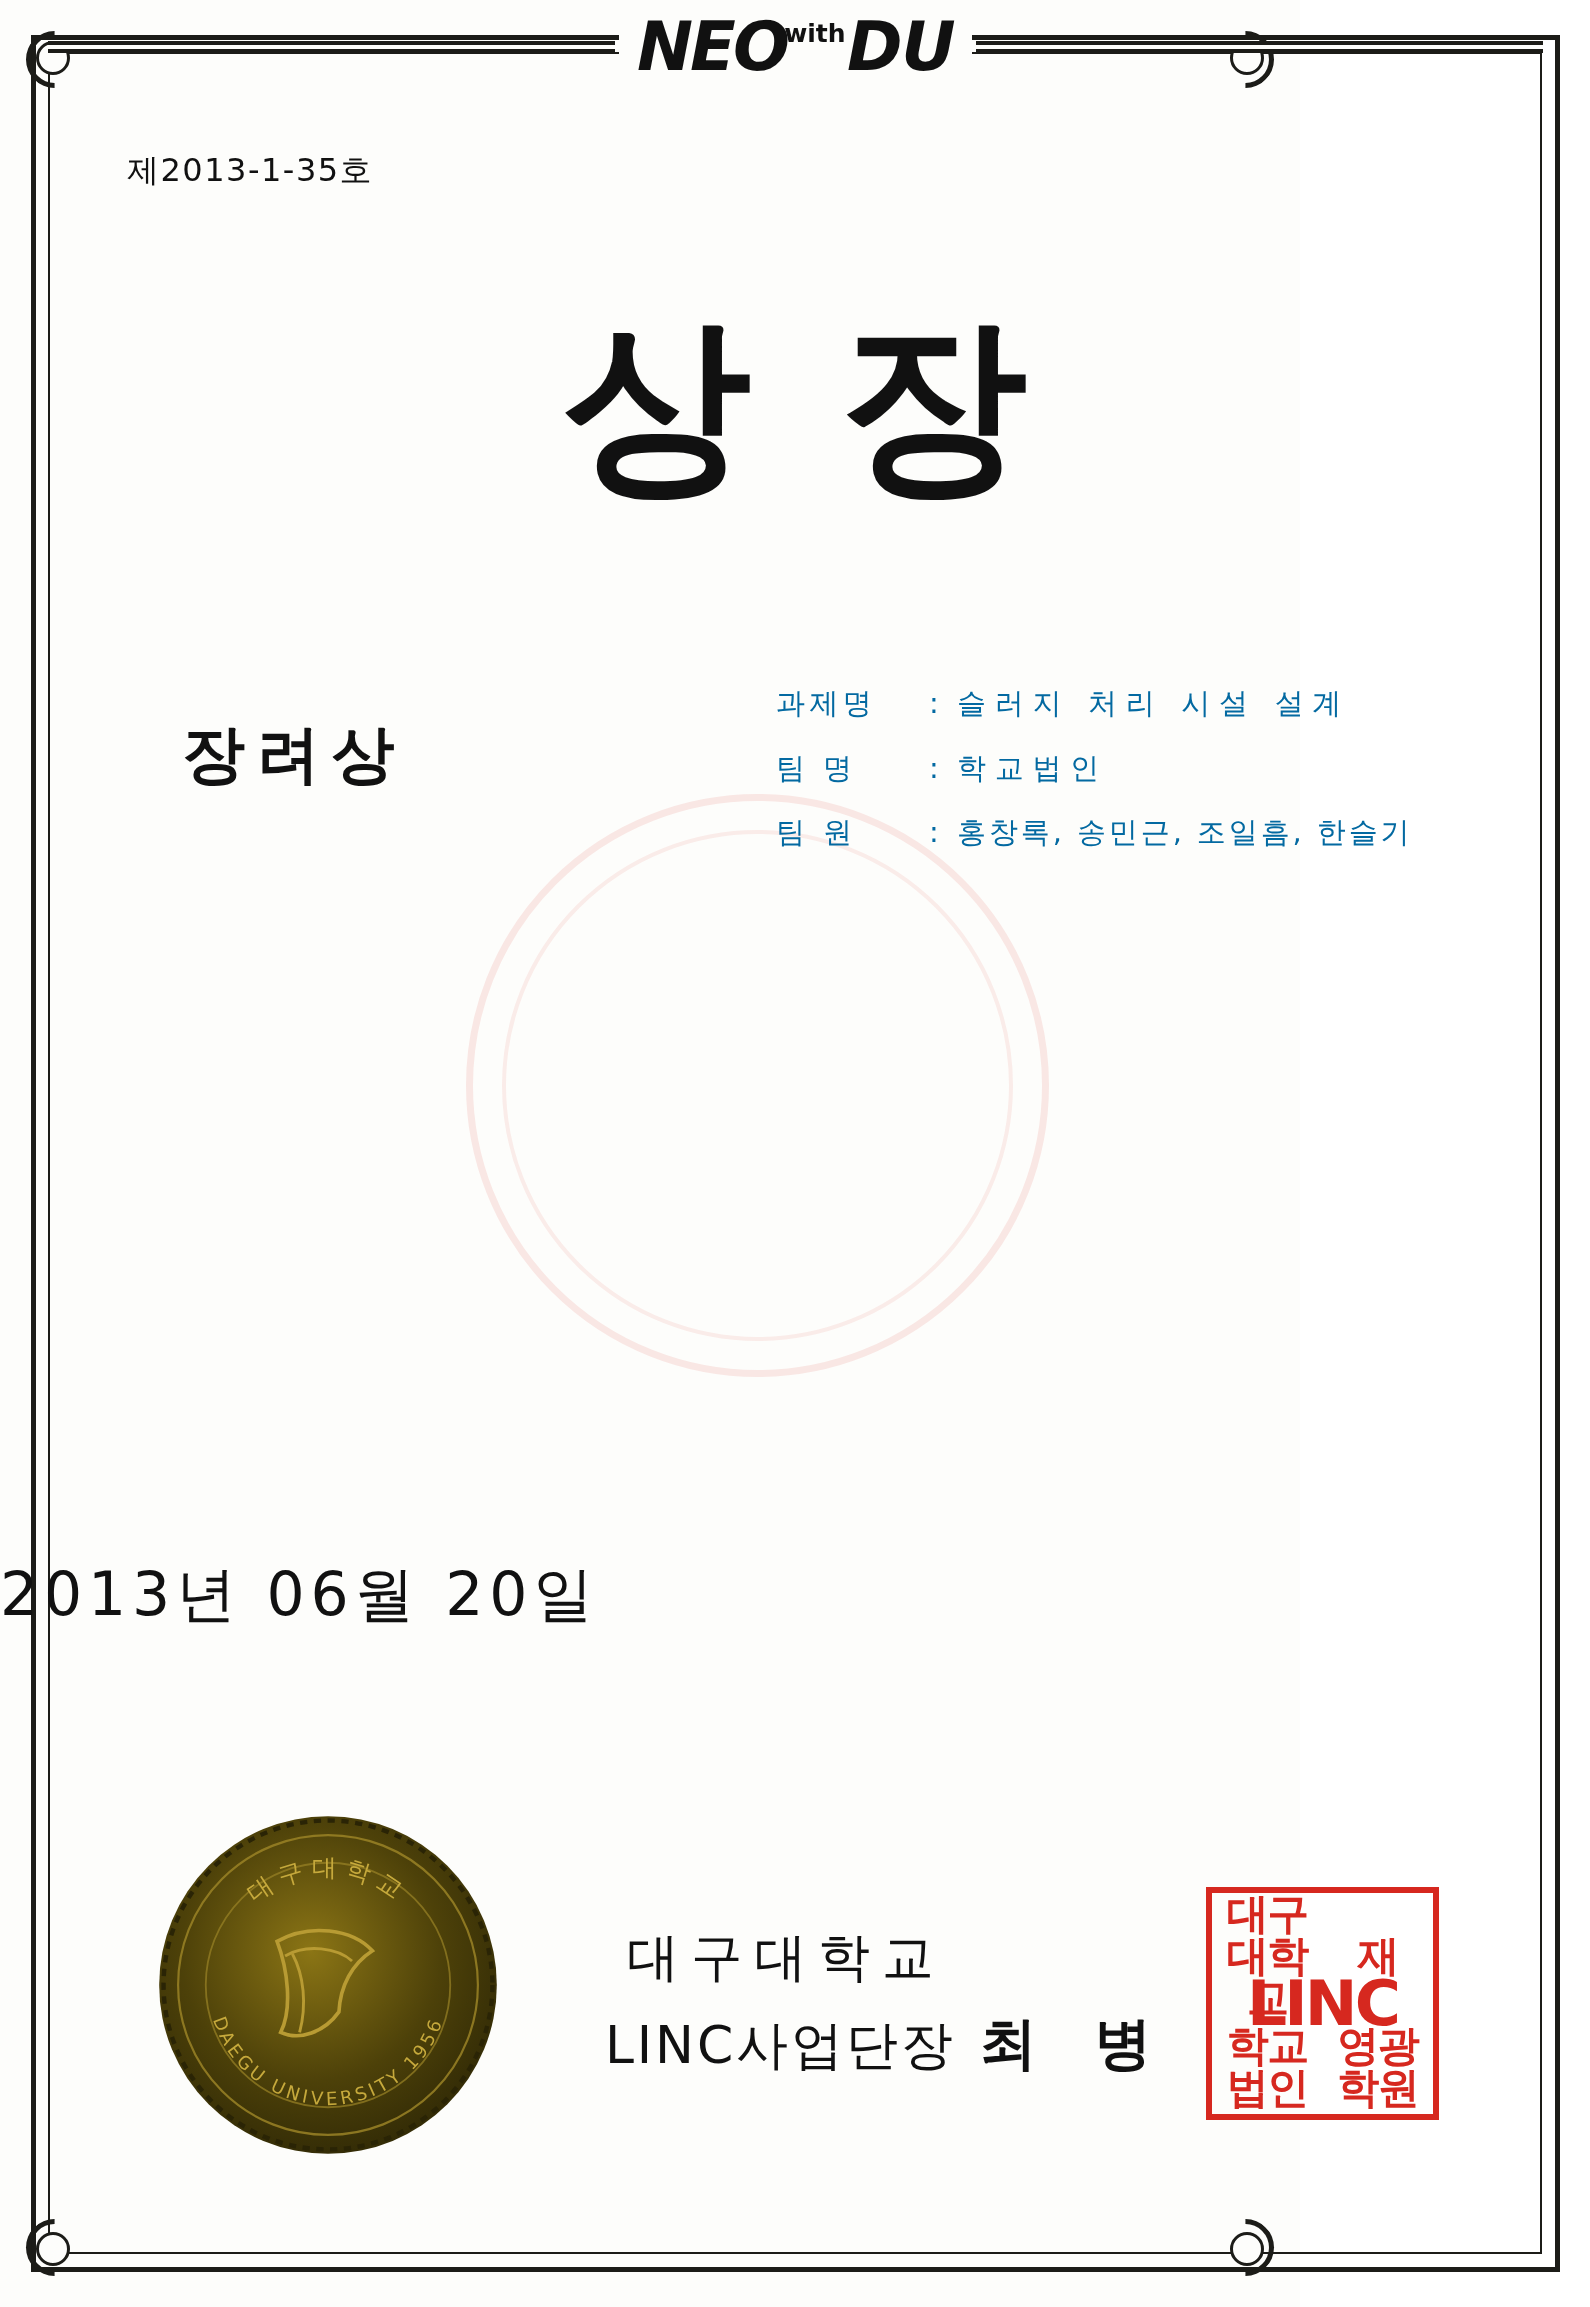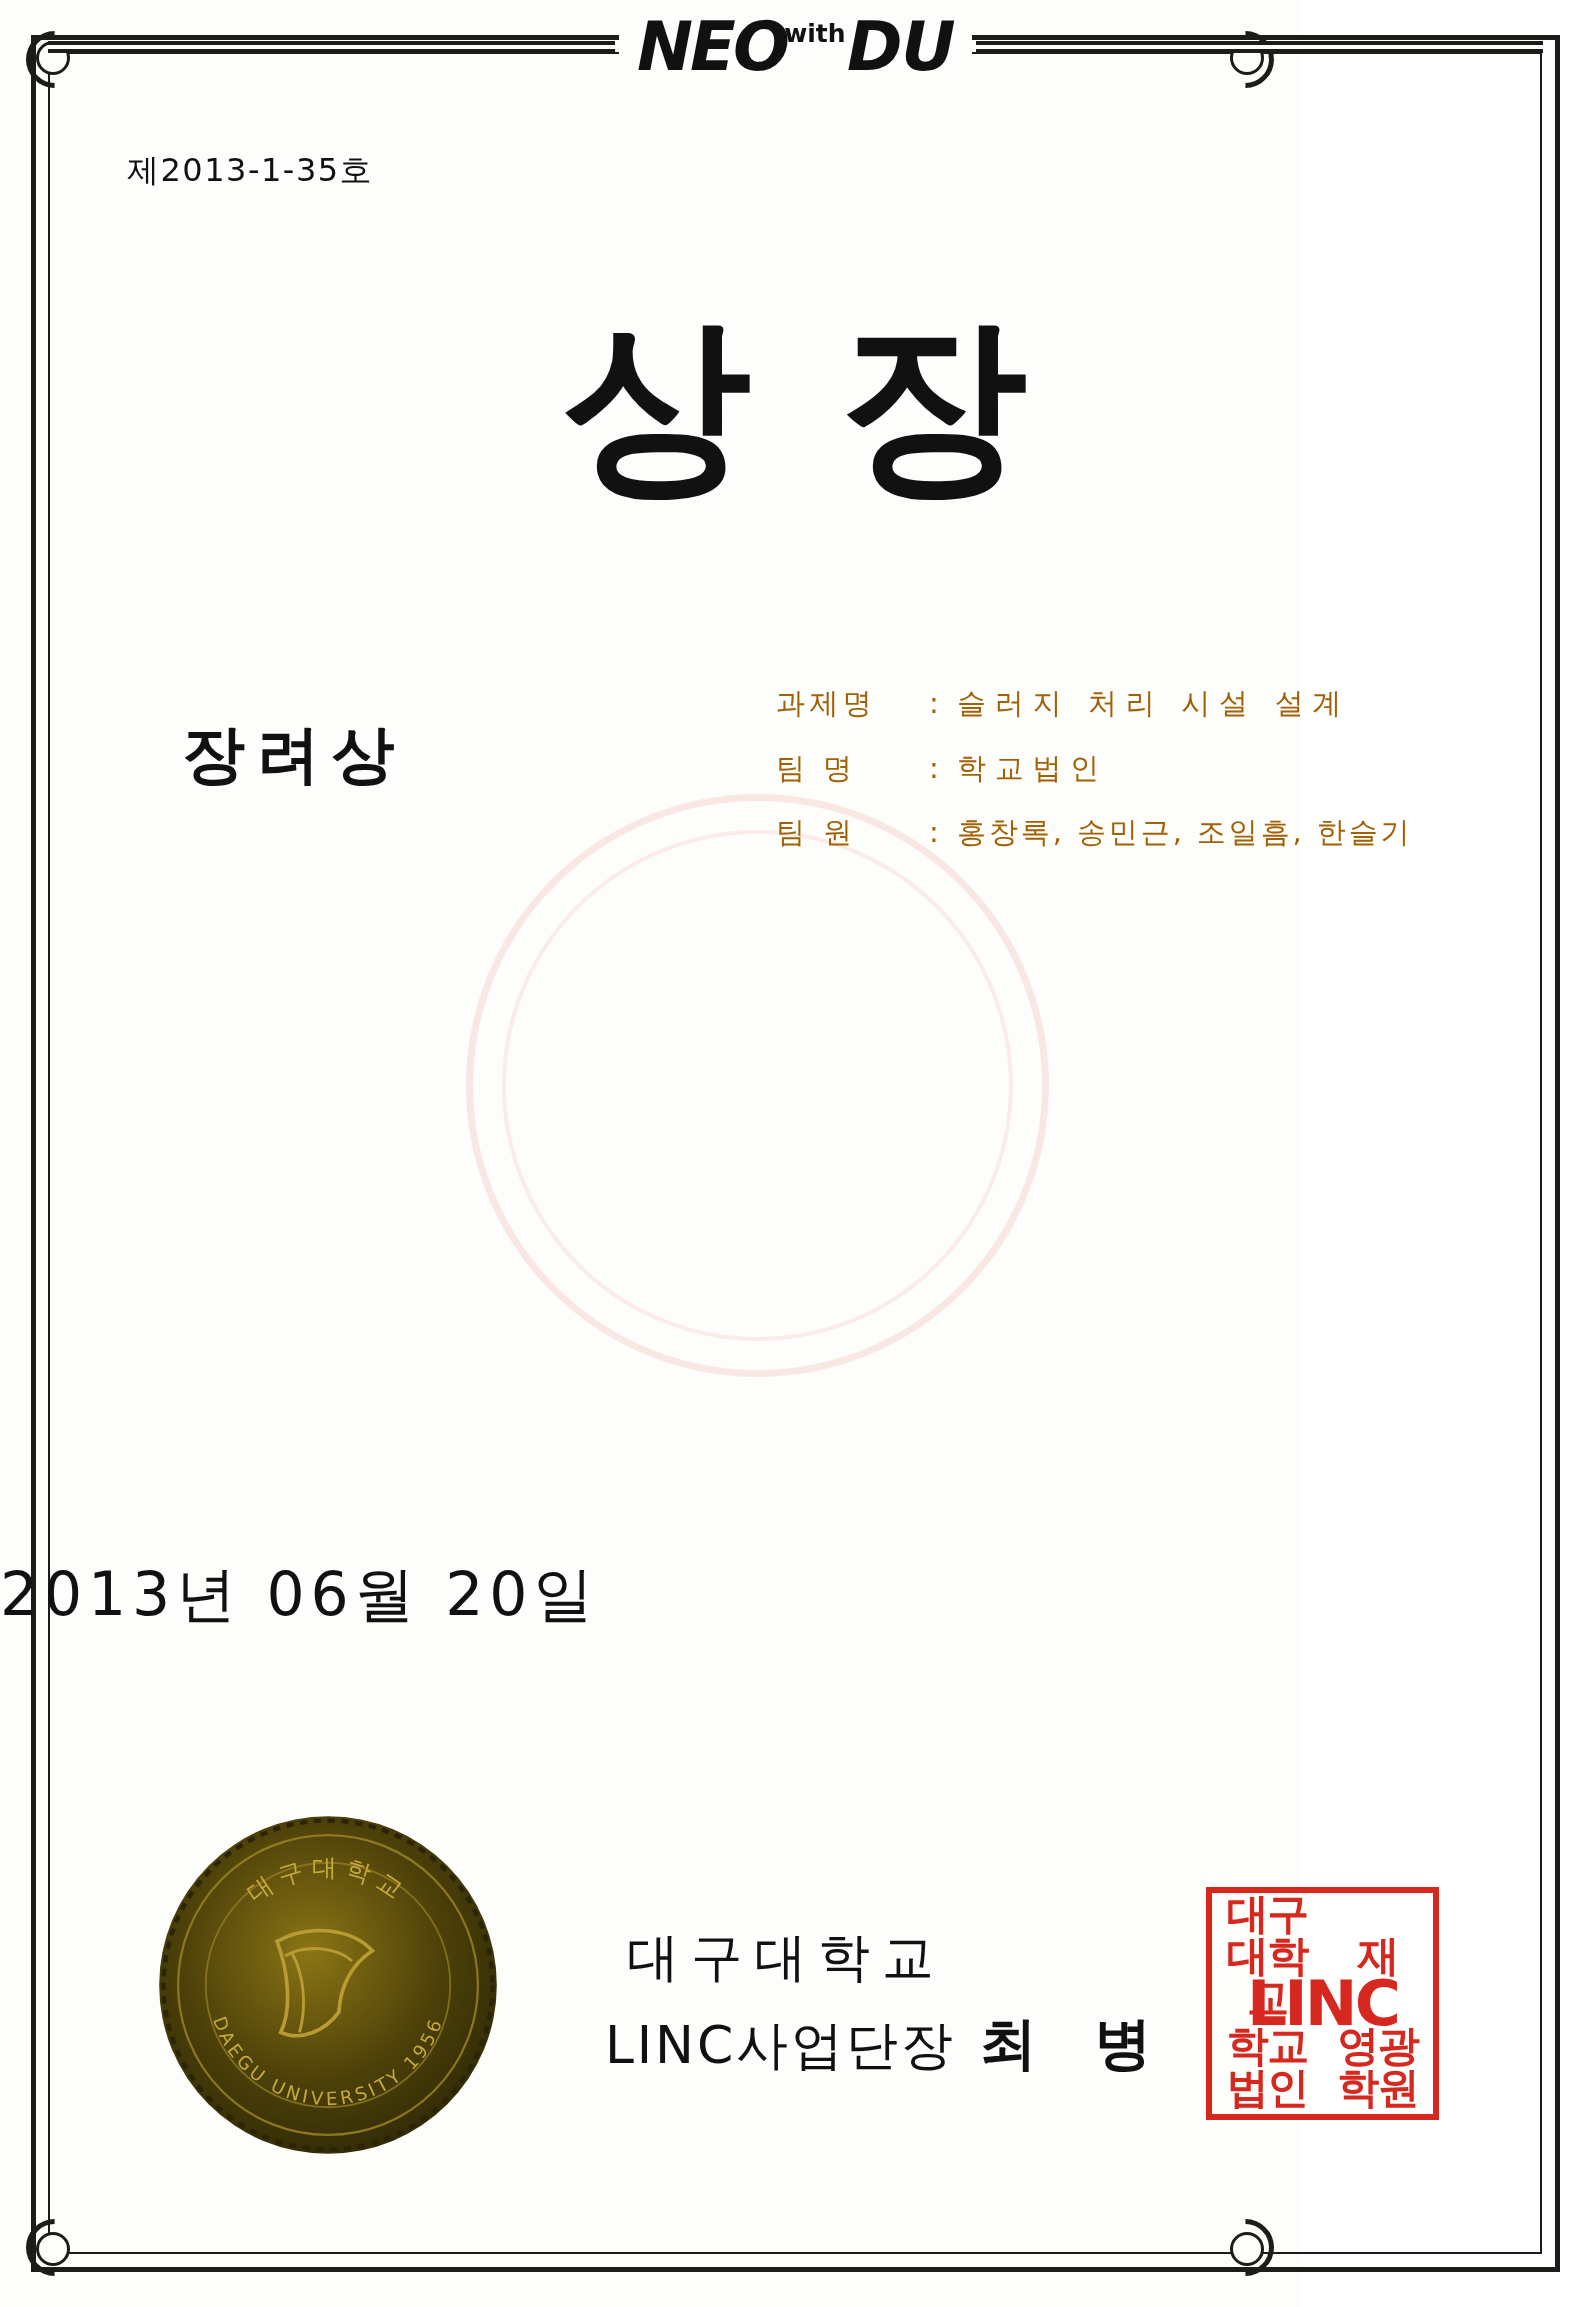--- a/index.html
+++ b/index.html
@@ -184,21 +184,21 @@
     left: 776px;
     top: 0;
     width: 736px;
   }
   .field {
     display: flex;
     align-items: baseline;
     margin-bottom: 17.5px;
     font-family: "DejaVu Sans", sans-serif;
     font-size: 29px;
-    color: #a16207;
+    color: #0369a1;
     white-space: nowrap;
   }
   .field-label {
     width: 153px;
     letter-spacing: 4.4px;
   }
   .field-colon {
     width: 28px;
   }
   .field-value {

